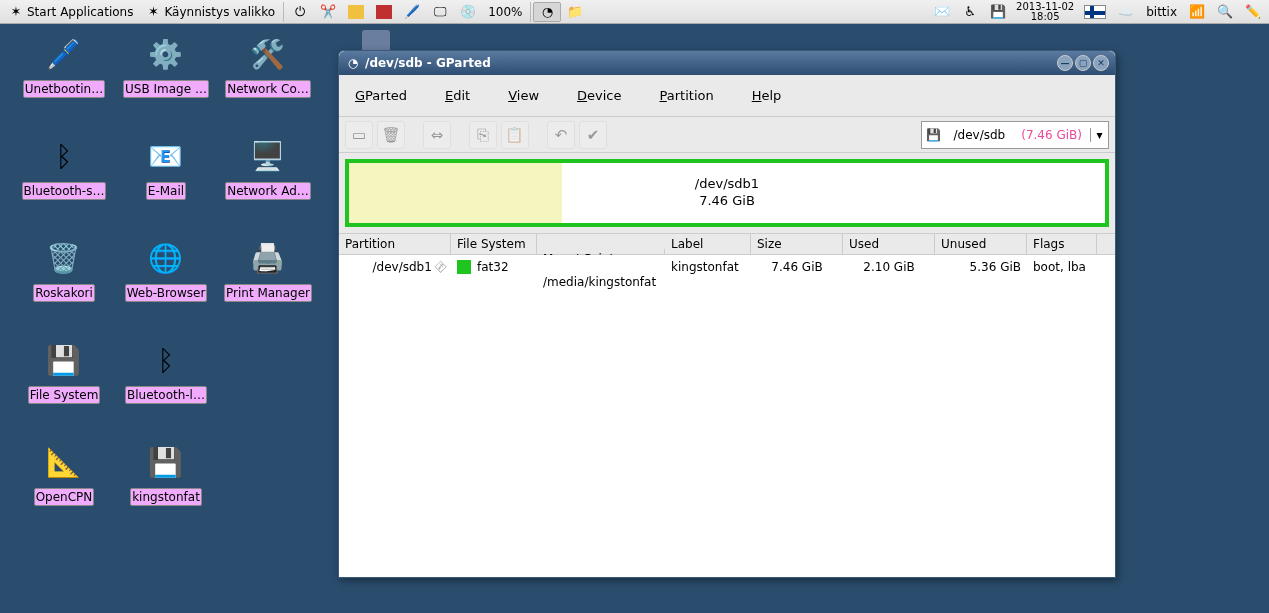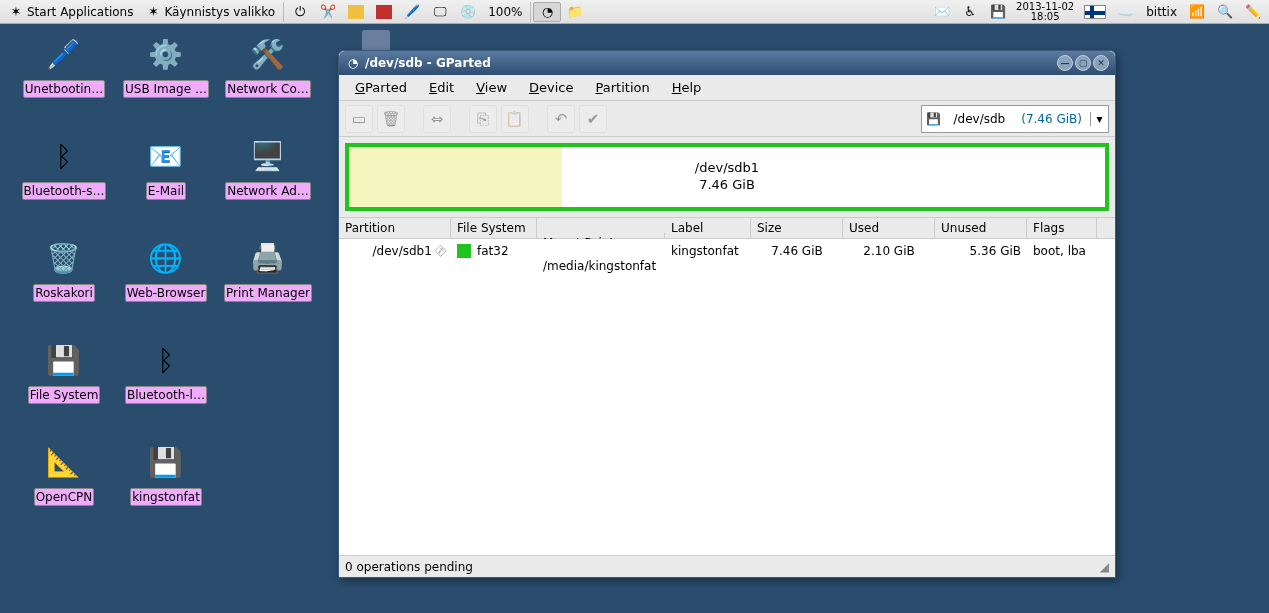--- a/index.html
+++ b/index.html
@@ -84,42 +84,42 @@
   display: flex; align-items: center;
   padding: 0 6px;
   color: #fff;
   font-weight: bold;
   font-size: 12px;
 }
 .titlebar .ticon { width:16px; height:16px; margin-right:4px; display:flex;align-items:center;justify-content:center;}
 .winbtns { margin-left:auto; display:flex; gap:2px;}
 .winbtn { width:16px;height:16px;border-radius:8px;background:#8aa3bf;border:1px solid #ccc;display:flex;align-items:center;justify-content:center;font-size:9px;color:#1a3a5a;cursor:pointer;}
 .menubar {
-  height: 26px; display:flex; align-items:center; gap: 6px;
+  height: 42px; display:flex; align-items:center; gap: 22px;
   padding: 0 8px; background:#eaeaea; border-bottom:1px solid #ccc;
 }
 .menu-item { padding: 2px 8px; cursor:pointer; font-size:13px;}
 .menu-item u { text-decoration: underline; }
 .toolbar {
   height: 36px; display:flex; align-items:center; gap:4px;
   padding: 0 6px; background:#eaeaea; border-bottom:1px solid #ccc;
 }
 .tbtn {
   width:28px;height:28px;border:1px solid #ccc;border-radius:3px;
   background:#f0f0f0;display:flex;align-items:center;justify-content:center;
   opacity:0.35; font-size:15px;
 }
 .tbtn + .tbtn { margin-left:0;}
 .device-sel {
   margin-left:auto; display:flex; align-items:center;
   border:1px solid #999; background:#fff; height:28px;
 }
 .device-sel .dicon{width:24px;text-align:center;}
 .device-sel .dpath{padding:0 8px;}
-.device-sel .dsize{padding:0 8px;color:#0369a1;}
+.device-sel .dsize{padding:0 8px;color:#ec4899;}
 .device-sel .darrow{width:18px;border-left:1px solid #999;text-align:center;cursor:pointer;}
 .visual {
   margin: 6px; height: 68px;
   border: 4px solid #1fc41f;
   background: #fff;
   position: relative;
 }
 .visual .used {
   position:absolute; left:0; top:0; bottom:0;
   width: 28.2%;
@@ -341,17 +341,13 @@
       </div>
       <div class="c-mount">/media/kingstonfat</div>
       <div class="c-label">kingstonfat</div>
       <div class="c-size">7.46 GiB</div>
       <div class="c-used">2.10 GiB</div>
       <div class="c-unused">5.36 GiB</div>
       <div class="c-flags">boot, lba</div>
     </div>
   </div>
 
-  <div class="statusbar">
-    <span>0 operations pending</span>
-    <span class="grip">◢</span>
-  </div>
 </div>
 
 </body></html>

